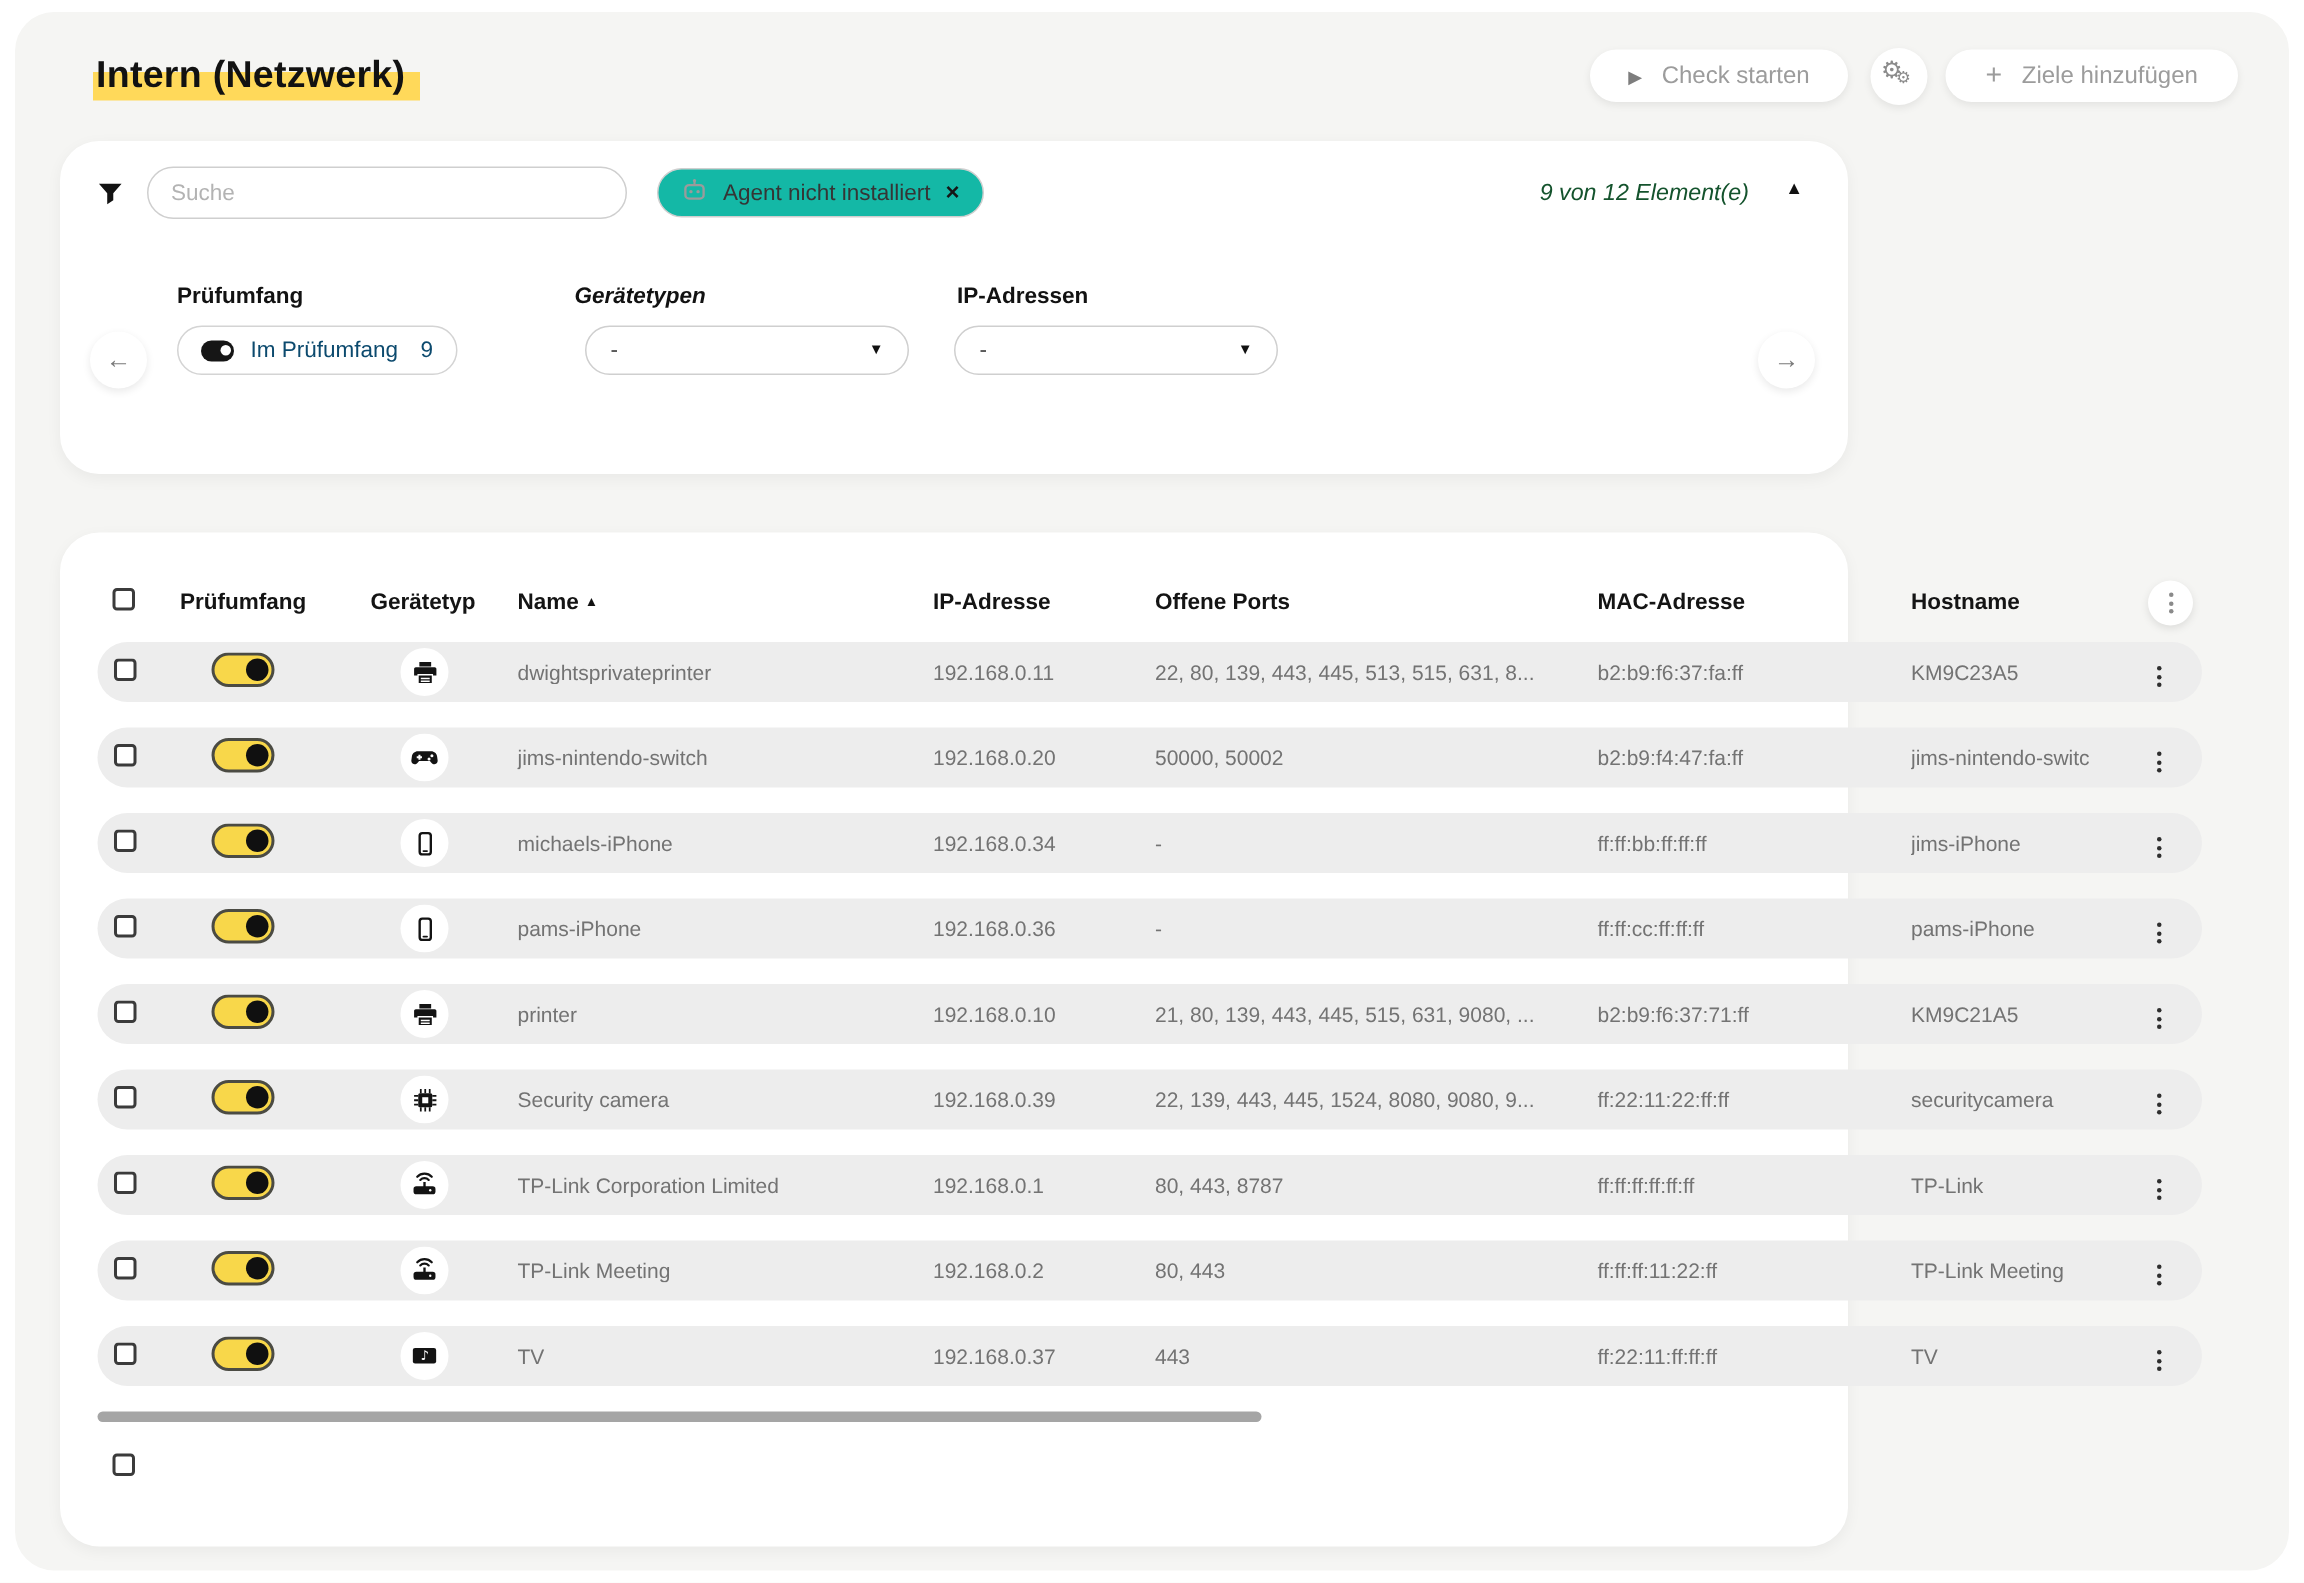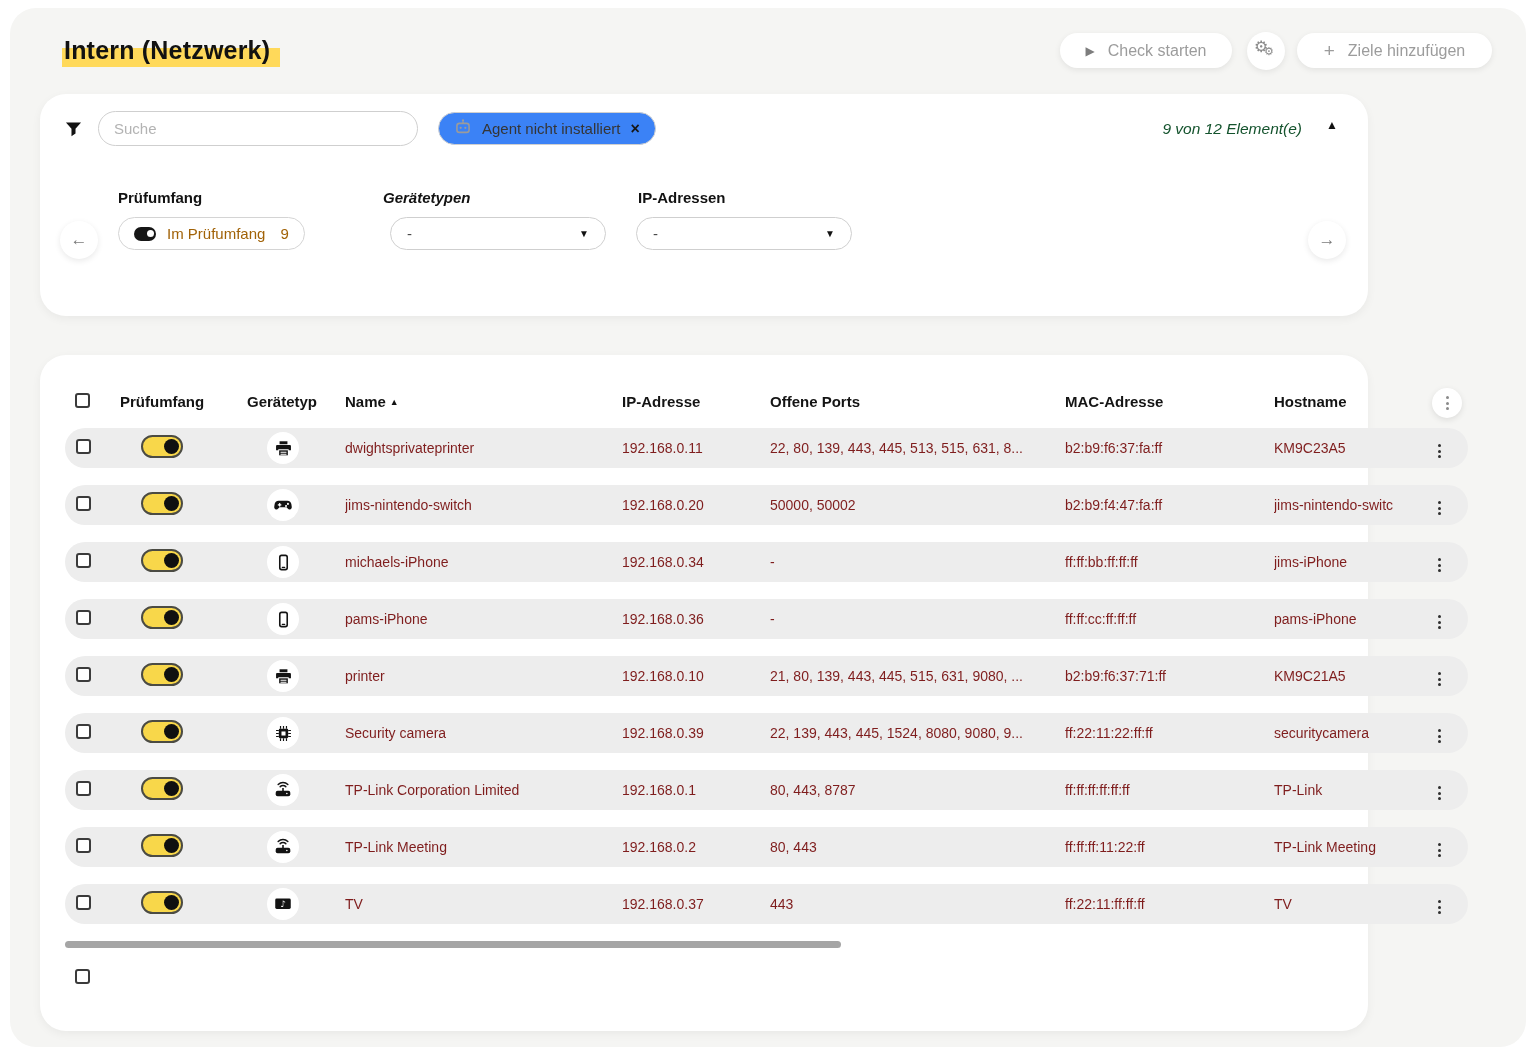--- a/index.html
+++ b/index.html
@@ -12,57 +12,57 @@
   .pill-btn { position:absolute; top:25px; height:35px; background:#fff; border-radius:18px; box-shadow:0 2px 6px rgba(0,0,0,.08); display:flex; align-items:center; justify-content:center; gap:13px; color:#9c9c9c; font-size:16px; cursor:pointer; }
   .btn-check { left:1050px; width:172px; }
   .btn-add  { left:1287px; width:195px; }
   .play-ic { font-size:12px; color:#7d7d7d; }
   .plus-ic { font-size:19px; color:#9c9c9c; }
   .gear-btn { position:absolute; left:1237px; top:24px; width:38px; height:38px; border-radius:50%; background:#fff; box-shadow:0 2px 6px rgba(0,0,0,.08); cursor:pointer; }
   .gear-big { position:absolute; left:7px; top:5px; font-size:16px; color:#8b8b8b; }
   .gear-small { position:absolute; left:17px; top:13px; font-size:11px; color:#8b8b8b; }
 
   
-  .card { position:absolute; left:30px; width:1328px; background:#fff; border-radius:26px; box-shadow:0 3px 10px rgba(0,0,0,.05); }
+  .card { position:absolute; left:30px; width:1192px; background:#fff; border-radius:26px; box-shadow:0 3px 10px rgba(0,0,0,.05); }
   .card-filter { top:86px; height:222px; }
   .card-table  { top:347px; height:676px; }
 
   
   .funnel { position:absolute; left:25px; top:27px; }
   .search-input { position:absolute; left:58px; top:17px; width:320px; height:35px; border:1.5px solid #cfcfcf; border-radius:18px; padding:0 15px; font-size:15px; color:#444; background:#fff; outline:none; font-family:"Liberation Sans", sans-serif; }
   .search-input::placeholder { color:#b3b3b3; }
-  .agent-chip { position:absolute; left:398px; top:18px; height:33px; border:1.5px solid #cfcfcf; border-radius:17px; display:inline-flex; align-items:center; gap:10px; padding:0 15px; font-size:15px; color:#353535; background:#3b82f6; cursor:pointer; }
+  .agent-chip { position:absolute; left:398px; top:18px; height:33px; border:1.5px solid #cfcfcf; border-radius:17px; display:inline-flex; align-items:center; gap:10px; padding:0 15px; font-size:15px; color:#353535; background:#14b8a6; cursor:pointer; }
   .chip-close { font-size:16px; font-weight:bold; color:#161616; line-height:1; cursor:pointer; }
   .count-label { position:absolute; right:66px; top:26px; font-size:15.5px; font-style:italic; color:#14532d; }
   .collapse-btn { position:absolute; right:30px; top:24px; font-size:12px; color:#111; cursor:pointer; }
 
   .flt-label { position:absolute; top:95px; font-size:15px; font-weight:bold; color:#121212; }
   .lbl-scope { left:78px; } .lbl-types { left:343px;font-style:italic; } .lbl-ips { left:598px; }
-  .scope-chip { position:absolute; left:78px; height:33px; background:#fff; border:1.5px solid #d4d4d4; border-radius:17px; display:inline-flex; align-items:center; gap:11px; padding:0 15px; font-size:15px; color:#a16207; cursor:pointer;text-align:right; }
+  .scope-chip { position:absolute; left:78px; height:33px; background:#fff; border:1.5px solid #d4d4d4; border-radius:17px; display:inline-flex; align-items:center; gap:11px; padding:0 15px; font-size:15px; color:#0c4a6e; cursor:pointer;text-align:right; }
   .chip-on  { top:123px; } .chip-off { top:163px; }
   .chip-count { margin-left:4px; }
   .mini-tgl { width:22px; height:14px; border-radius:8px; position:relative; display:inline-block; }
   .mini-on  { background:#161616; }
   .mini-on i  { position:absolute; right:2.5px; top:3.5px; width:7px; height:7px; background:#fff; border-radius:50%; }
   .mini-off { border:1.6px solid #161616; }
   .mini-off i { position:absolute; left:2px; top:2.2px; width:6.6px; height:6.6px; background:#161616; border-radius:50%; }
   .dropdown { position:absolute; top:123px; width:216px; height:33px; border:1.5px solid #cfcfcf; border-radius:17px; background:#fff; display:flex; align-items:center; justify-content:space-between; padding:0 16px; font-size:15px; color:#4a4a4a; cursor:pointer; }
   .dd-types { left:350px; } .dd-ips { left:596px; }
   .dd-caret { font-size:10px; color:#111; }
   .nav-circle { position:absolute; top:127px; width:38px; height:38px; border-radius:50%; background:#fff; box-shadow:0 2px 6px rgba(0,0,0,.09); display:flex; align-items:center; justify-content:center; font-size:17px; color:#7b7b7b; cursor:pointer; }
   .nav-left { left:20px; } .nav-right { right:22px; }
 
   
   .thead, .trow { display:grid; grid-template-columns:55px 127px 98px 277px 148px 295px 209px 158px 34px; align-items:center; width:1403px; }
   .thead { position:absolute; left:25px; top:30px; height:32px; font-size:15px; font-weight:bold; color:#141414; }
   .th { overflow:hidden; white-space:nowrap; padding-right:8px; }
   .th-name { display:flex; align-items:center; gap:4px; cursor:pointer; }
   .sort-ic { font-size:9px; color:#111; }
   .rows-wrap { position:absolute; left:25px; top:73px; display:flex; flex-direction:column; gap:17px; }
-  .trow { height:40px; background:#ededed; border-radius:20px; font-size:14px; color:#7f1d1d; cursor:pointer; }
+  .trow { height:40px; background:#ededed; border-radius:20px; font-size:14px; color:#737373; cursor:pointer; }
   .cell { overflow:hidden; white-space:nowrap; padding-right:10px; }
 
   .checkbox { display:inline-block; width:15px; height:15px; border:2px solid #3b3b3b; border-radius:3px; background:#fff; margin-left:11px; cursor:pointer; }
   .toggle { position:relative; display:inline-block; width:42px; height:23px; background:#F8D74A; border:2px solid #4b4b43; border-radius:12px; margin-left:21px; cursor:pointer; }
   .toggle i { position:absolute; right:2px; top:2px; width:15px; height:15px; background:#101010; border-radius:50%; }
   .icon-circle { display:inline-flex; align-items:center; justify-content:center; width:32px; height:32px; border-radius:50%; background:#fff; margin-left:20px; }
   .kebab { display:inline-flex; flex-direction:column; gap:2.5px; padding:4px 6px; cursor:pointer; }
   .kebab i { width:3px; height:3px; border-radius:50%; background:#2e2e2e; }
   .head-kebab { width:30px; height:30px; border-radius:50%; background:#fff; box-shadow:0 2px 6px rgba(0,0,0,.1); display:inline-flex; align-items:center; justify-content:center; cursor:pointer; }
   .head-kebab .kebab i { background:#8a8a8a; }

